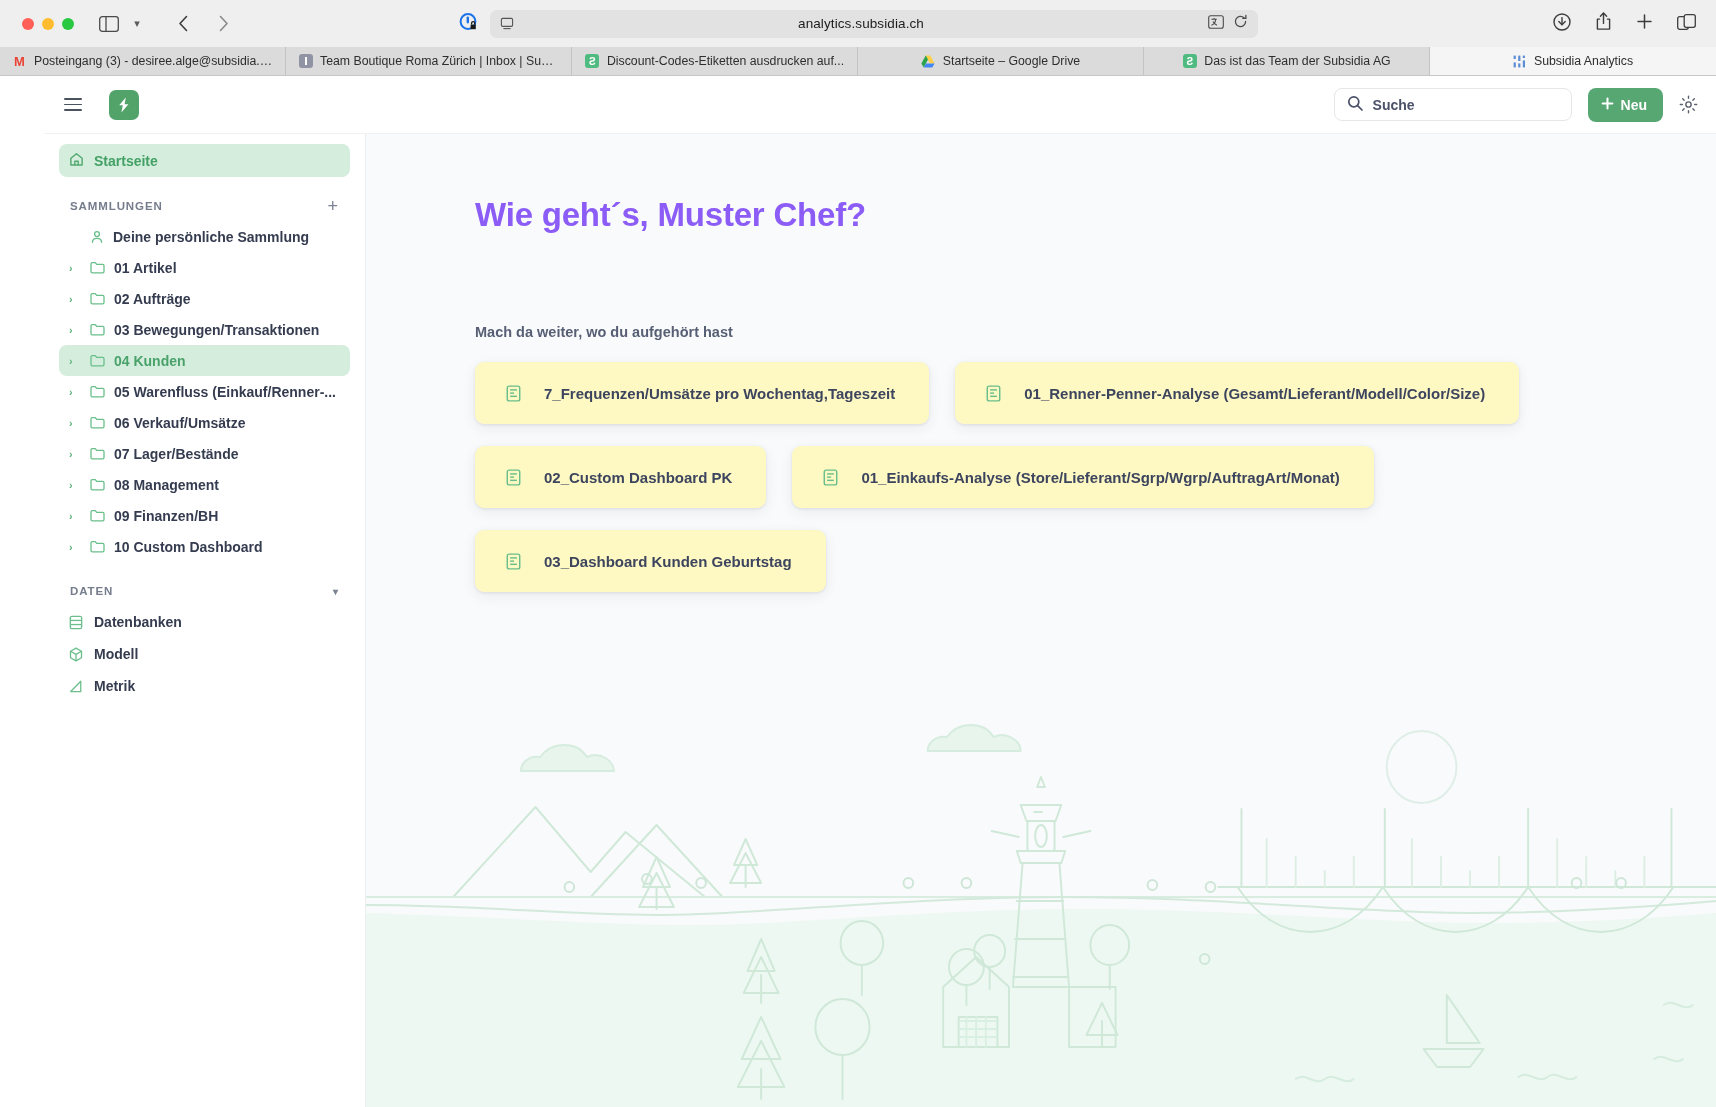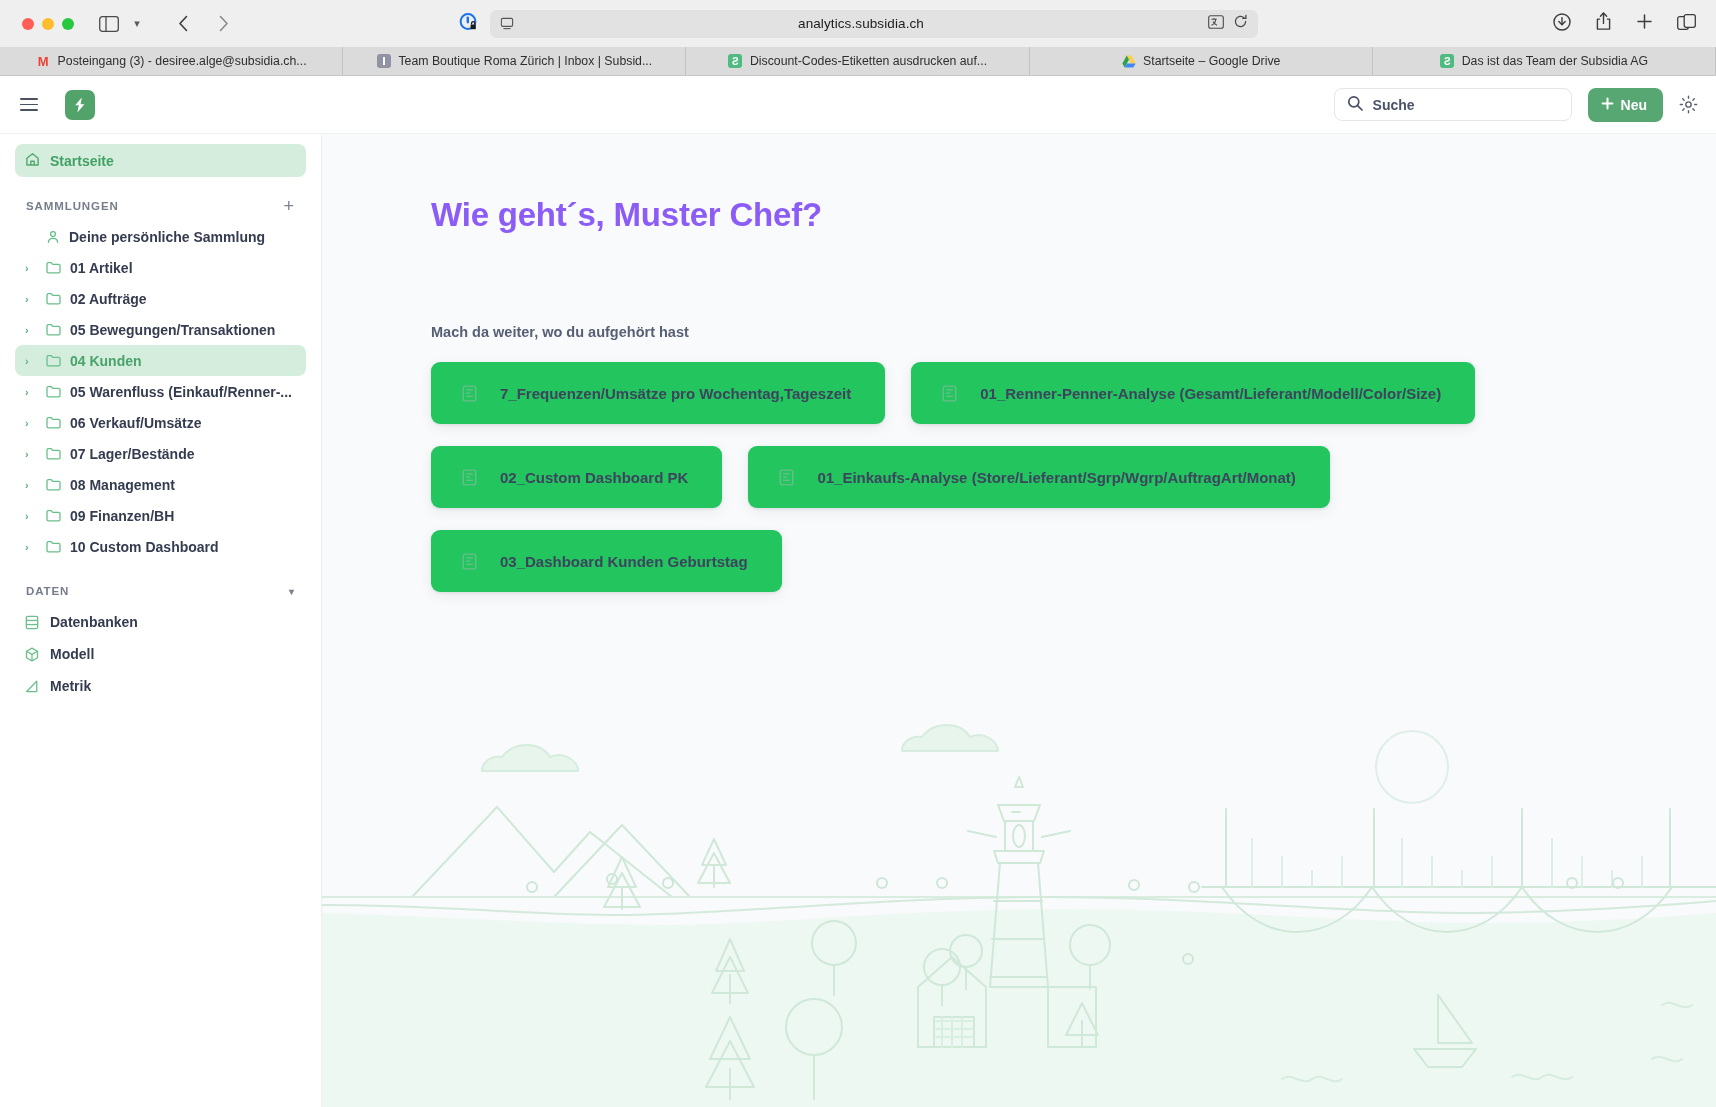--- a/index.html
+++ b/index.html
@@ -99,20 +99,21 @@
   .fav-square i { display:block; width:2px; height:8px; background:#fff; font-style:normal;}
   .fav-metabase { width: 14px; height: 14px; border-radius: 3px; background: #4fbb80; display:flex; align-items:center; justify-content:center; color:#fff; font-size:10px; font-weight:bold;}
 
   
   .app {
     flex: 1 1 auto;
     display: flex;
     flex-direction: column;
     background: #f9fafb;
     min-height: 0;
+    margin-left: 44px;
   }
   .appbar {
     height: 58px;
     flex: 0 0 58px;
     background: #ffffff;
     display: flex;
     align-items: center;
     padding: 0 18px 0 20px;
     border-bottom: 1px solid #f0f1f3;
   }
@@ -228,21 +229,21 @@
     font-size: 33px; font-weight: 700; color: #8b5cf6;
     letter-spacing: -.2px;
   }
   .subhead {
     margin-top: 90px;
     font-size: 14.5px; font-weight: 700; color: #575f75;
   }
   .card-rows { margin-top: 22px; }
   .card-row { display: flex; gap: 26px; margin-bottom: 22px; }
   .card {
-    background: #22c55e;
+    background: #fef9c3;
     border-radius: 9px;
     box-shadow: 0 1px 3px rgba(35,45,70,.10), 0 4px 14px rgba(35,45,70,.07);
     height: 62px;
     display: flex; align-items: center;
     padding: 0 34px 0 30px;
     gap: 22px;
   }
   .card .card-ico { flex: 0 0 auto; color: #69bd8a; display:flex; align-items:center; }
   .card .card-title {
     font-size: 15px; font-weight: 700; color: #3d455e; white-space: nowrap;
@@ -377,20 +378,33 @@
         </svg>
       </span>
       <span class="label">Startseite – Google Drive</span>
     </div>
     <div class="tab">
       <span class="favicon">
           <span class="fav-metabase">Ƨ</span>
         </span>
       <span class="label">Das ist das Team der Subsidia AG</span>
     </div>
+    <div class="tab active">
+      <span class="favicon">
+        <svg width="13" height="13" viewBox="0 0 13 13" fill="#5b8cd6">
+          <rect x="0.6" y="0.6" width="2.2" height="3.4"></rect>
+            <rect x="5.2" y="0.6" width="2.2" height="5.4"></rect>
+            <rect x="9.8" y="0.6" width="2.2" height="2.4"></rect>
+          <rect x="0.6" y="7.4" width="2.2" height="5"></rect>
+            <rect x="5.2" y="8.4" width="2.2" height="4"></rect>
+            <rect x="9.8" y="5.4" width="2.2" height="7"></rect>
+        </svg>
+      </span>
+      <span class="label">Subsidia Analytics</span>
+    </div>
   </div>
 
   <div class="app">
 
     <div class="appbar">
       <div class="hamburger">
         <span></span>
           <span></span>
           <span></span>
       </div>
@@ -480,21 +494,21 @@
           <span class="tlabel">02 Aufträge</span>
         </div>
 
         <div class="tree-item">
           <span class="chev">›</span>
           <span class="folder">
             <svg width="15" height="13" viewBox="0 0 16 14" fill="none" stroke="#68bf8a" stroke-width="1.4" stroke-linejoin="round">
                 <path d="M1 3.2a1.4 1.4 0 0 1 1.4-1.4h3.2l1.5 1.8h6.5a1.4 1.4 0 0 1 1.4 1.4v6.4a1.4 1.4 0 0 1-1.4 1.4H2.4A1.4 1.4 0 0 1 1 11.4z"></path>
               </svg>
           </span>
-          <span class="tlabel">05 Bewegungen/Transaktionen</span>
+          <span class="tlabel">03 Bewegungen/Transaktionen</span>
         </div>
 
         <div class="tree-item selected">
           <span class="chev">›</span>
           <span class="folder">
             <svg width="15" height="13" viewBox="0 0 16 14" fill="none" stroke="#68bf8a" stroke-width="1.4" stroke-linejoin="round">
                 <path d="M1 3.2a1.4 1.4 0 0 1 1.4-1.4h3.2l1.5 1.8h6.5a1.4 1.4 0 0 1 1.4 1.4v6.4a1.4 1.4 0 0 1-1.4 1.4H2.4A1.4 1.4 0 0 1 1 11.4z"></path>
               </svg>
           </span>
           <span class="tlabel">04 Kunden</span>

